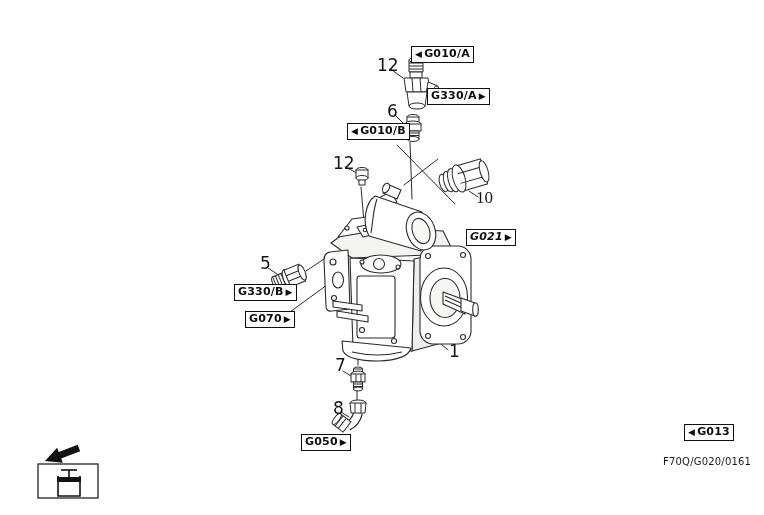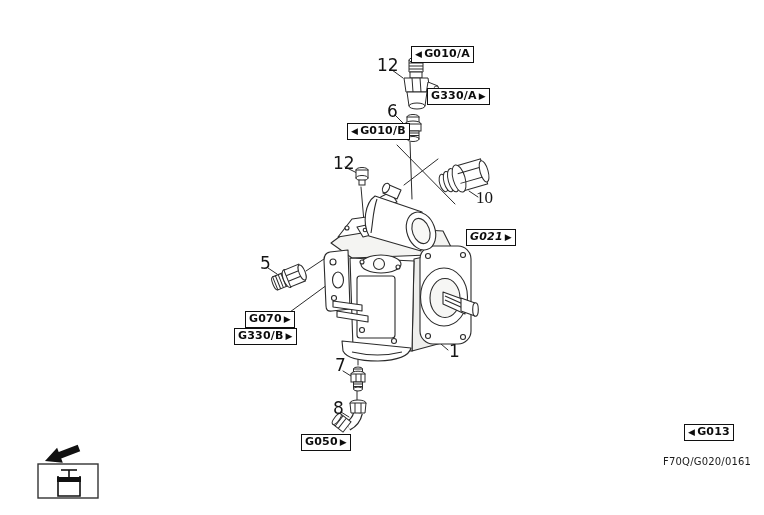--- a/index.html
+++ b/index.html
@@ -205,21 +205,21 @@
   <div class="ref-label" style="left:347px;top:123px;">
     <span class="arr">◀</span>
     <span>G010/B</span>
   </div>
 
   <div class="ref-label" style="left:466px;top:229px;font-style:italic;">
     <span>G021</span>
     <span class="arr">▶</span>
   </div>
 
-  <div class="ref-label" style="left:234px;top:284px;margin-top:44px;">
+  <div class="ref-label" style="left:234px;top:284px;">
     <span>G330/B</span>
     <span class="arr">▶</span>
   </div>
 
   <div class="ref-label" style="left:245px;top:311px;">
     <span>G070</span>
     <span class="arr">▶</span>
   </div>
 
   <div class="ref-label" style="left:301px;top:434px;justify-content:space-between;">

